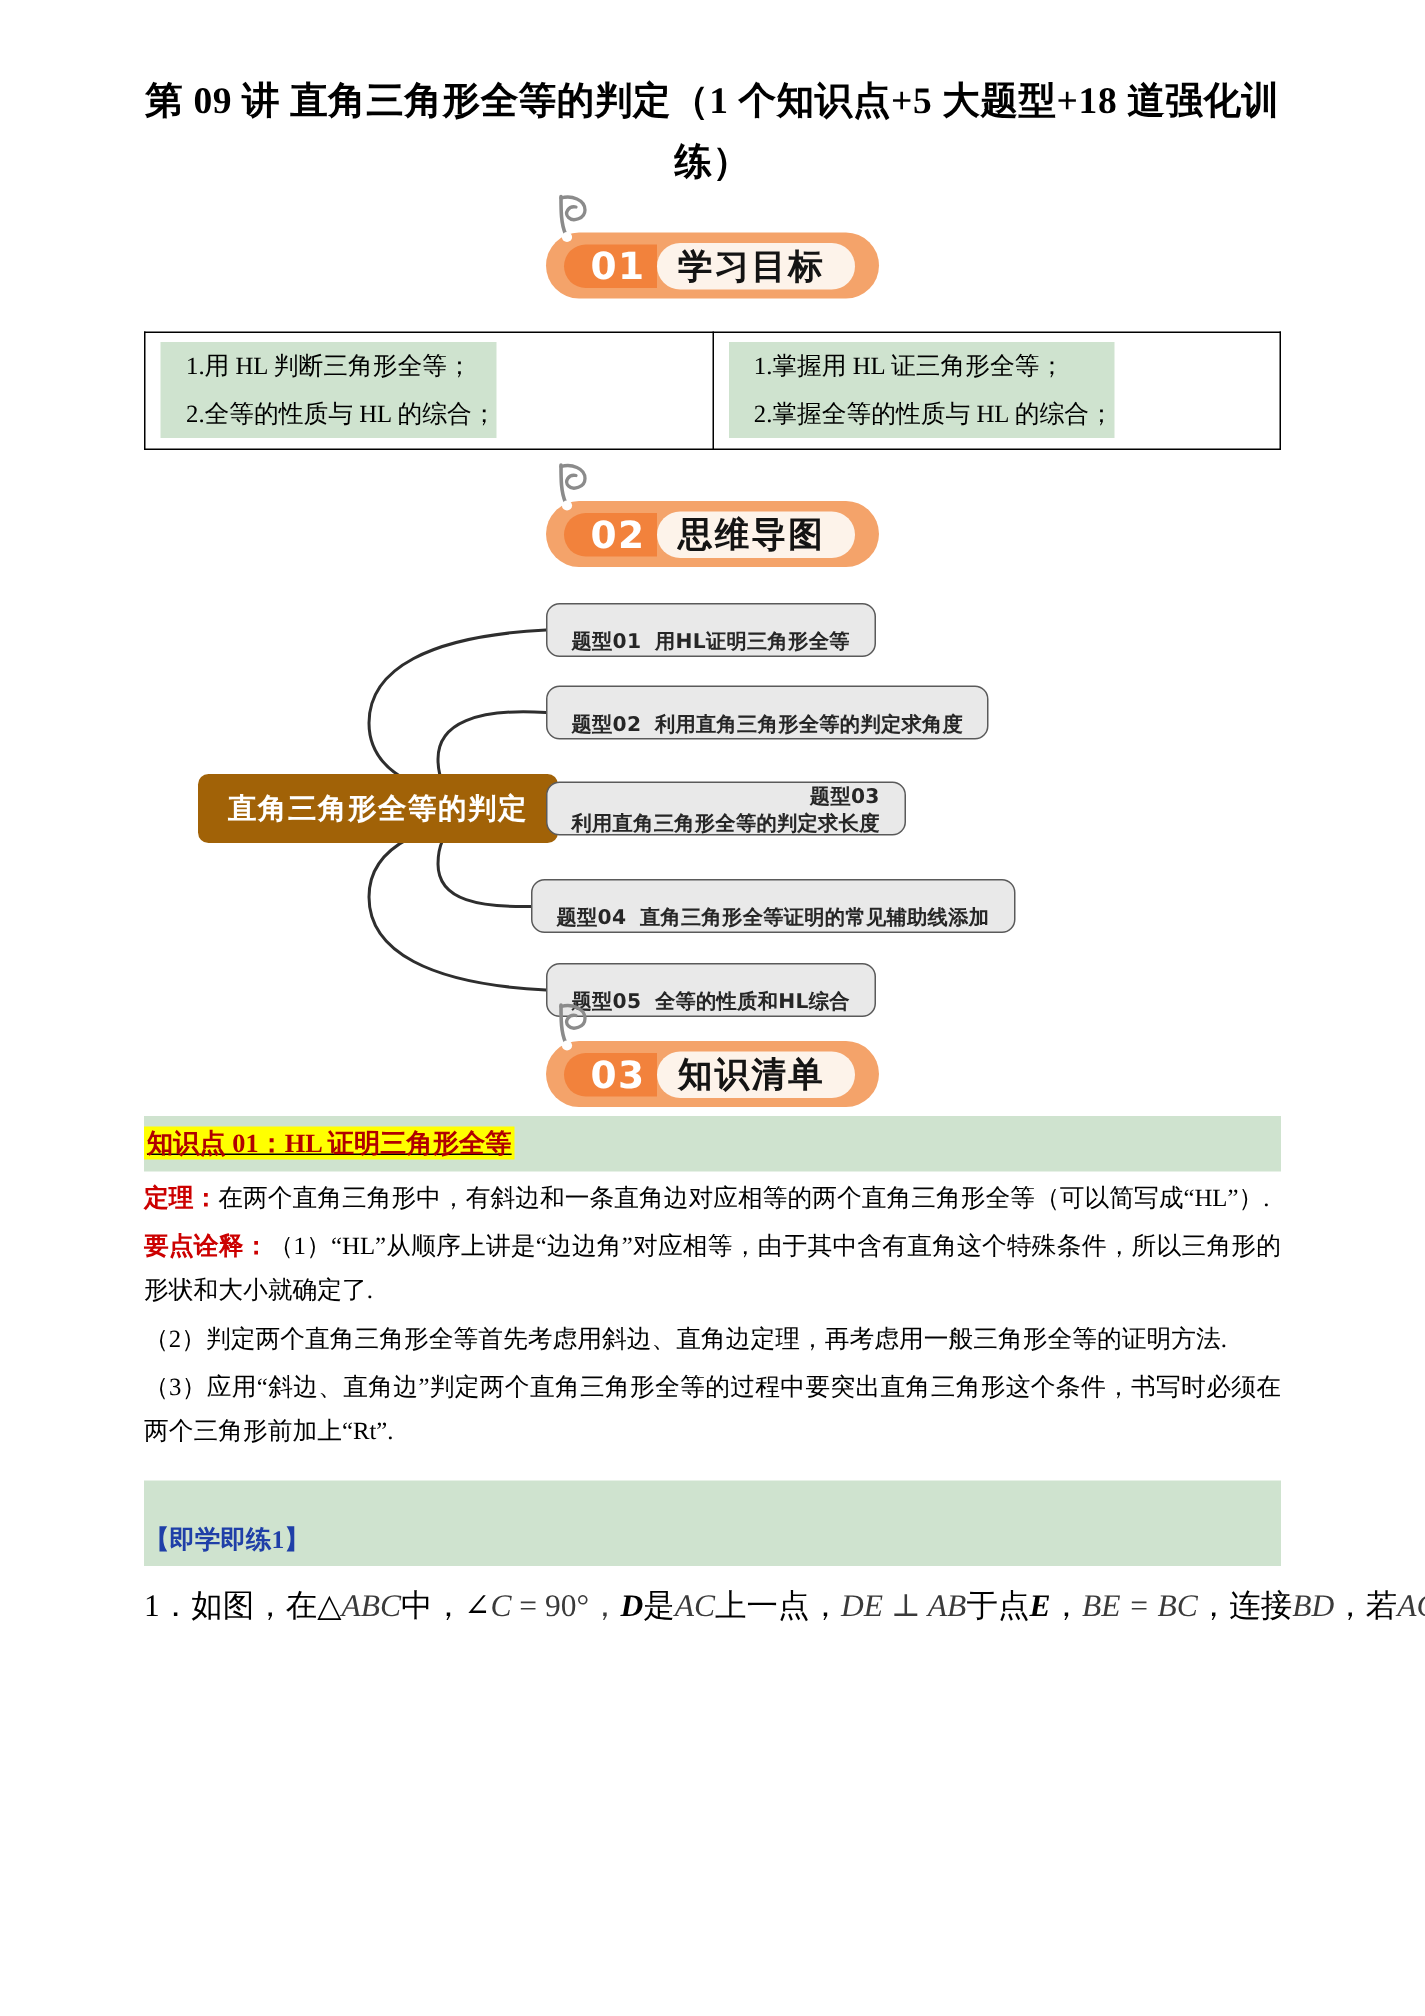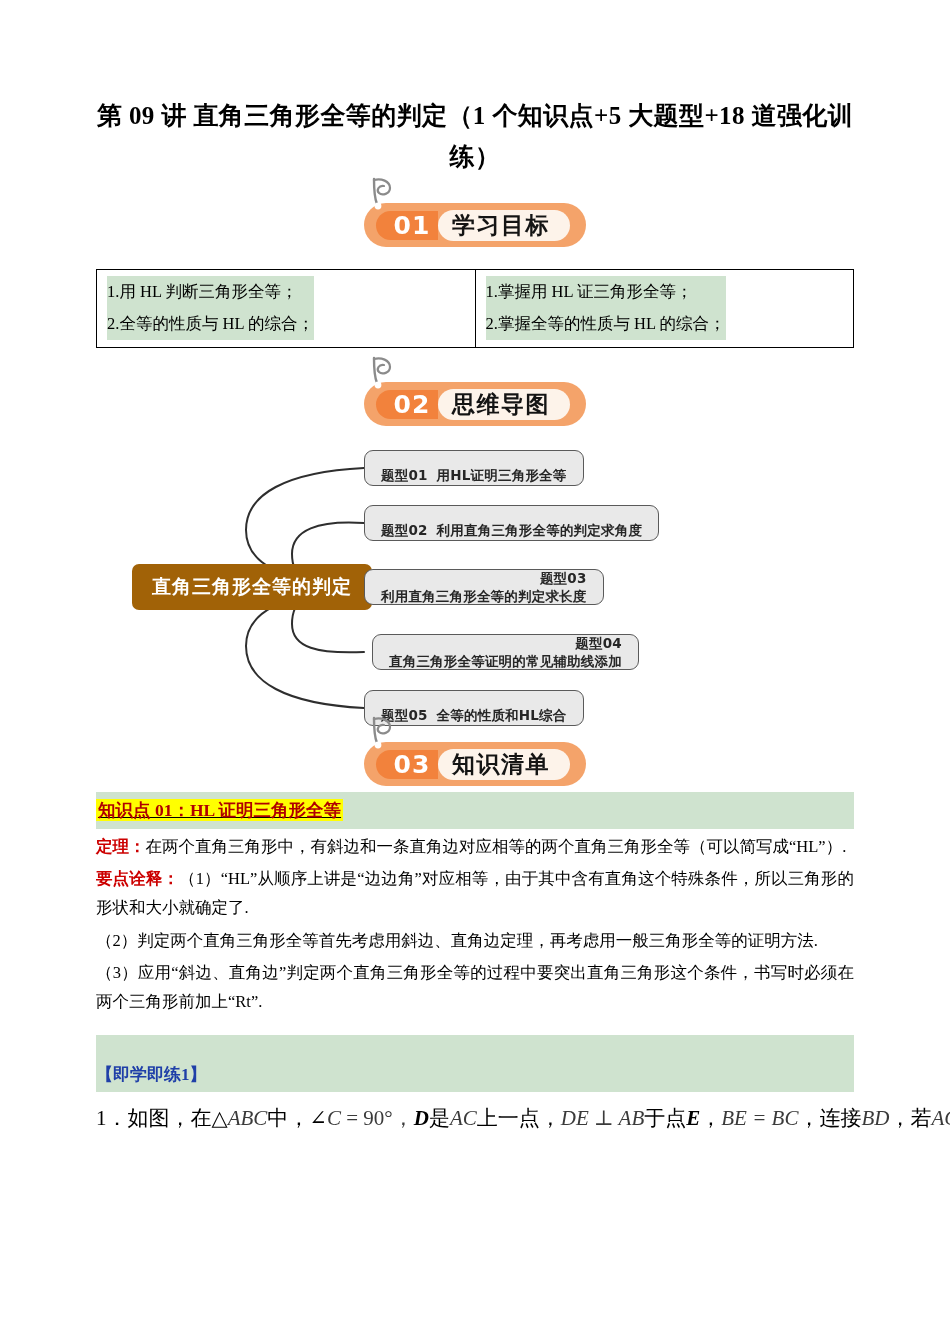--- a/index.html
+++ b/index.html
@@ -10,21 +10,21 @@
     font-family:"Liberation Serif","DejaVu Serif",serif;
     color:#000;
     position:relative;
     overflow:hidden;
   }
   .page { position:relative; width:950px; height:1344px; padding:0 96px; }
 
   
   .doc-title {
     margin:0;
-    padding-top:96px;
+    padding-top:48px;
     font-size:25px;
     font-weight:bold;
     line-height:1.62;
     text-align:center;
     letter-spacing:.4px;
     font-family:"Liberation Serif","DejaVu Serif",serif;
   }
 
   
   .badge-wrap { display:flex; justify-content:center; position:relative; }
@@ -75,21 +75,21 @@
     table-layout:fixed;
   }
   table.obj-table td {
     border:1px solid #000;
     vertical-align:top;
     padding:6px 8px 6px 10px;
   }
   .th-cell { font-size:17px; font-weight:bold; line-height:1.5; height:36px; }
   .body-cell { height:78px; padding-top:12px; padding-bottom:12px; }
   .hl-green { background:#cfe3cf; display:inline-block; }
-  .obj-line { font-size:16.5px; line-height:1.95; white-space:nowrap; }
+  .obj-line { font-size:16.5px; line-height:1.95; white-space:nowrap;padding-left:17px; }
 
   
   .mindmap { position:relative; width:100%; height:292px; margin-top:16px; }
   .mm-svg { position:absolute; left:0; top:0; }
   .mm-node {
     position:absolute;
     display:flex; align-items:flex-end;
     height:36px;
     padding:0 16px;
     background:#e9e9e9;
@@ -236,21 +236,21 @@
       <span style="display:inline-block;width:9px;"></span>
       <span>利用直角三角形全等的判定求角度</span>
     </div>
 
     <div class="mm-node" style="left:268px; top:127px;flex-direction:column;">
       <span>题型03</span>
       <span style="display:inline-block;width:9px;"></span>
       <span>利用直角三角形全等的判定求长度</span>
     </div>
 
-    <div class="mm-node" style="left:276px; top:192px;flex-direction:column;">
+    <div class="mm-node" style="left:258px; top:192px;">
       <span>题型04</span>
       <span style="display:inline-block;width:9px;"></span>
       <span>直角三角形全等证明的常见辅助线添加</span>
     </div>
 
     <div class="mm-node" style="left:268px; top:248px;">
       <span>题型05</span>
       <span style="display:inline-block;width:9px;"></span>
       <span>全等的性质和HL综合</span>
     </div>

